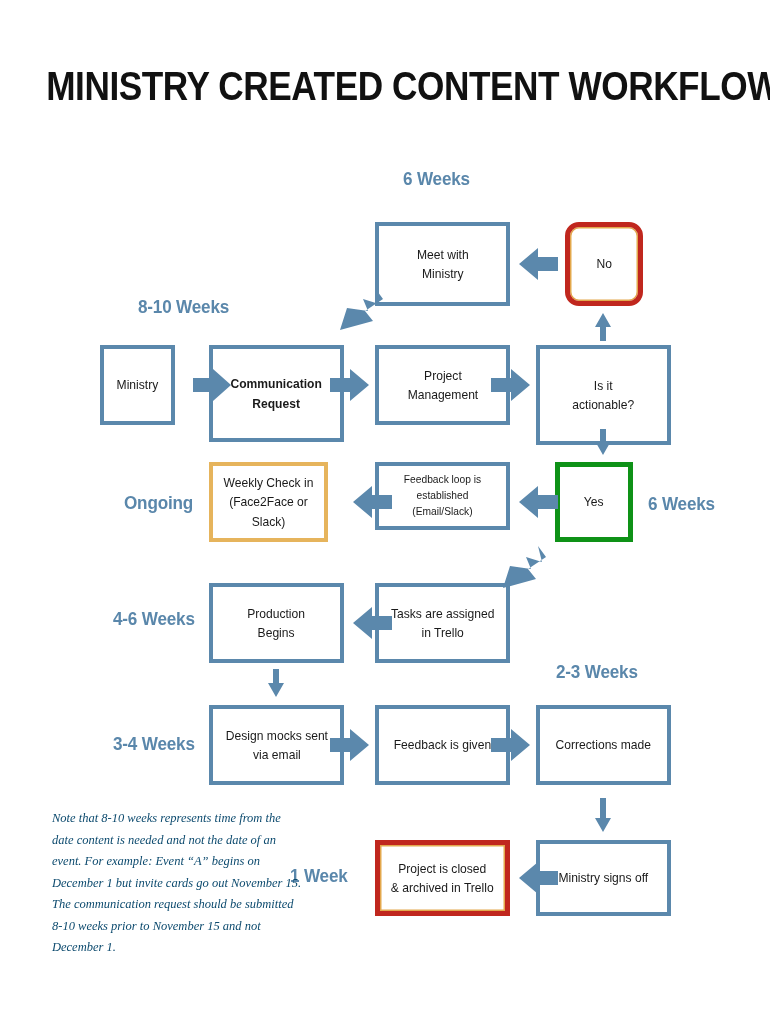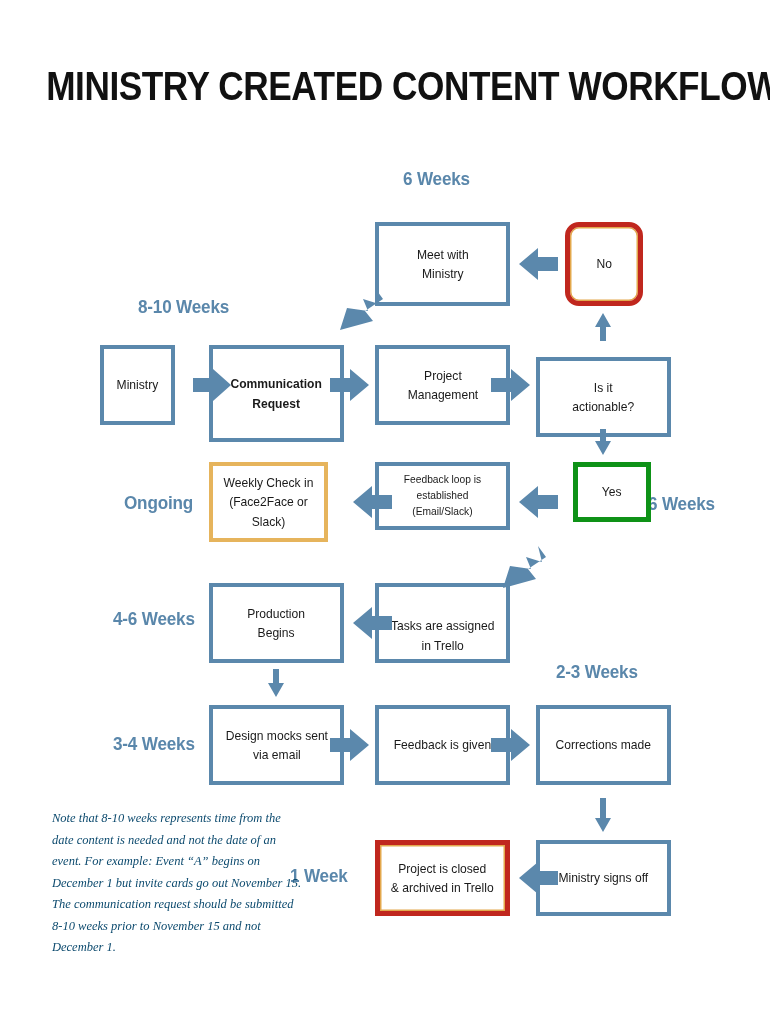--- a/index.html
+++ b/index.html
@@ -97,55 +97,55 @@
     </div>
   </div>
 
   <div class="box b-blue" style="left:375px;top:345px;width:135px;height:80px;">
     <div>
       <span>Project</span>
       <span>Management</span>
     </div>
   </div>
 
-  <div class="box b-blue" style="left:536px;top:345px;width:135px;height:80px;margin-top:12px;">
+  <div class="box b-blue" style="left:536px;top:345px;width:135px;height:100px;">
     <div>
       <span>Is it</span>
       <span>actionable?</span>
     </div>
   </div>
 
   <div class="box b-gold" style="left:209px;top:462px;width:119px;height:80px;">
     <div>
       <span>Weekly Check in</span>
       <span>(Face2Face or Slack)</span>
     </div>
   </div>
 
   <div class="box b-blue small" style="left:375px;top:462px;width:135px;height:68px;">
     <div>
       <span>Feedback loop is</span>
       <span>established (Email/Slack)</span>
     </div>
   </div>
 
-  <div class="box b-green" style="left:573px;top:462px;width:78px;height:60px;">
+  <div class="box b-green" style="left:555px;top:462px;width:78px;height:80px;">
     <div>
       <span>Yes</span>
     </div>
   </div>
 
   <div class="box b-blue" style="left:209px;top:583px;width:135px;height:80px;">
     <div>
       <span>Production</span>
       <span>Begins</span>
     </div>
   </div>
 
-  <div class="box b-blue" style="left:375px;top:583px;width:135px;height:80px;align-items:flex-end;">
+  <div class="box b-blue" style="left:375px;top:583px;width:135px;height:80px;">
     <div>
       <span>Tasks are assigned</span>
       <span>in Trello</span>
     </div>
   </div>
 
   <div class="box b-blue" style="left:209px;top:705px;width:135px;height:80px;">
     <div>
       <span>Design mocks sent</span>
       <span>via email</span>

